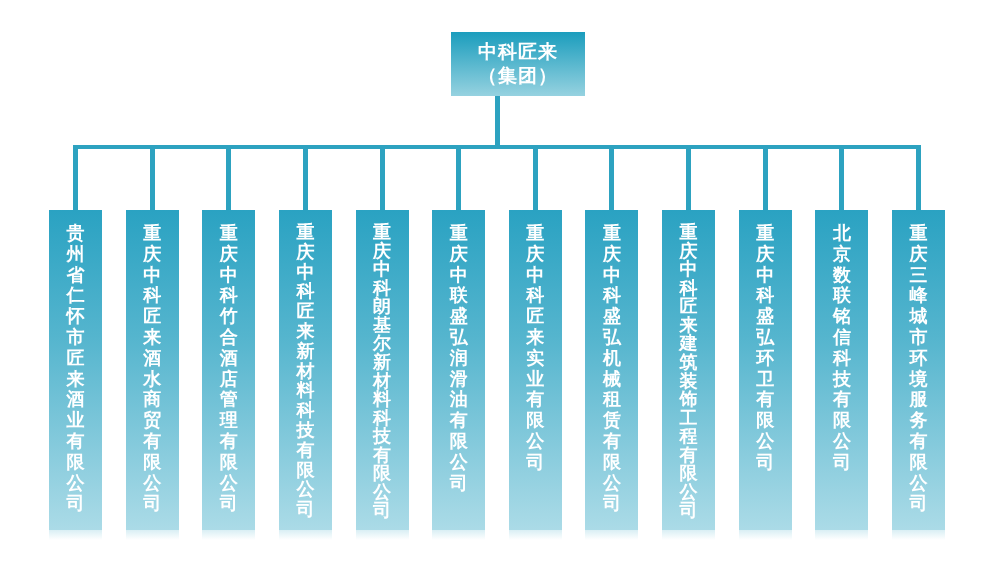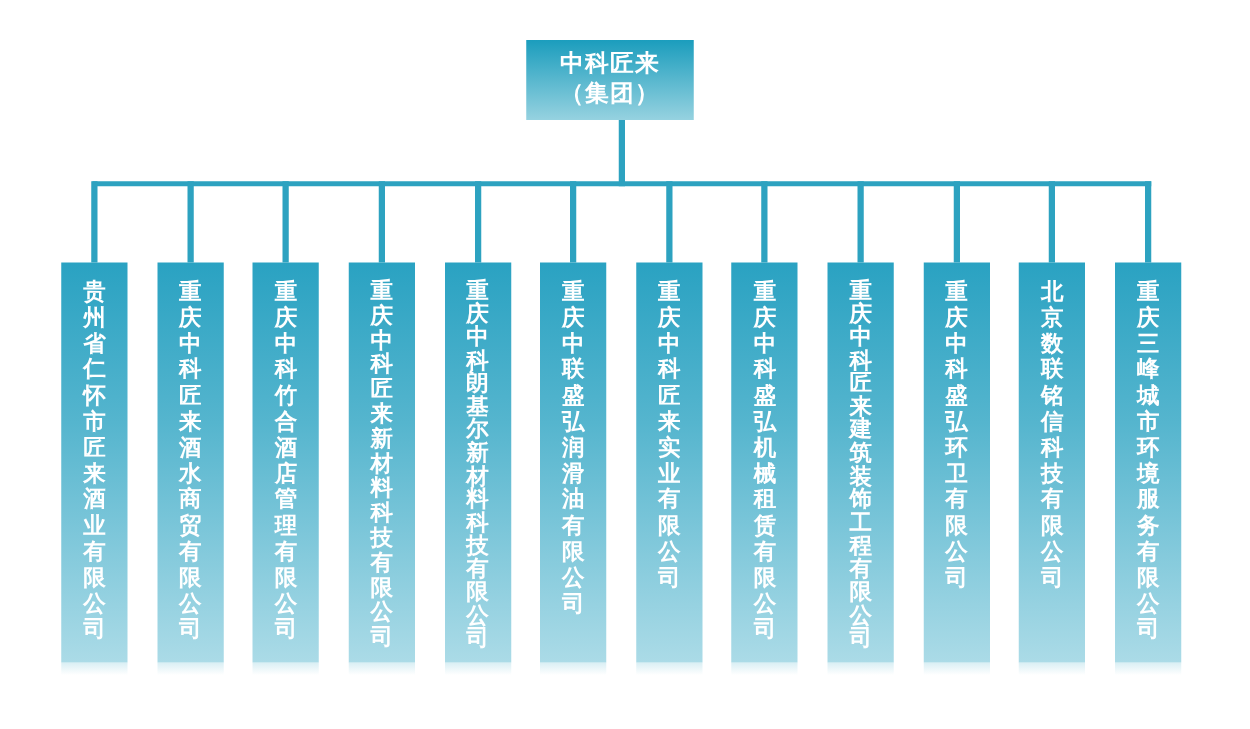--- a/index.html
+++ b/index.html
@@ -11,21 +11,21 @@
     position: relative;
     width: 1000px;
     height: 583px;
     background: var(--background, #ffffff);
     font-family: "Liberation Sans", "DejaVu Sans", sans-serif;
     overflow: hidden;
   }
   
   .root-box {
     position: absolute;
-    left: 421px;
+    left: 451px;
     top: 32px;
     width: 134px;
     height: 64px;
     background: linear-gradient(180deg,
       var(--root-gradient-top, #1b9dbd) 0%,
       var(--root-gradient-bottom, #96d2e0) 100%);
     color: var(--node-text, #ffffff);
     font-size: 19px;
     font-weight: bold;
     display: flex;

